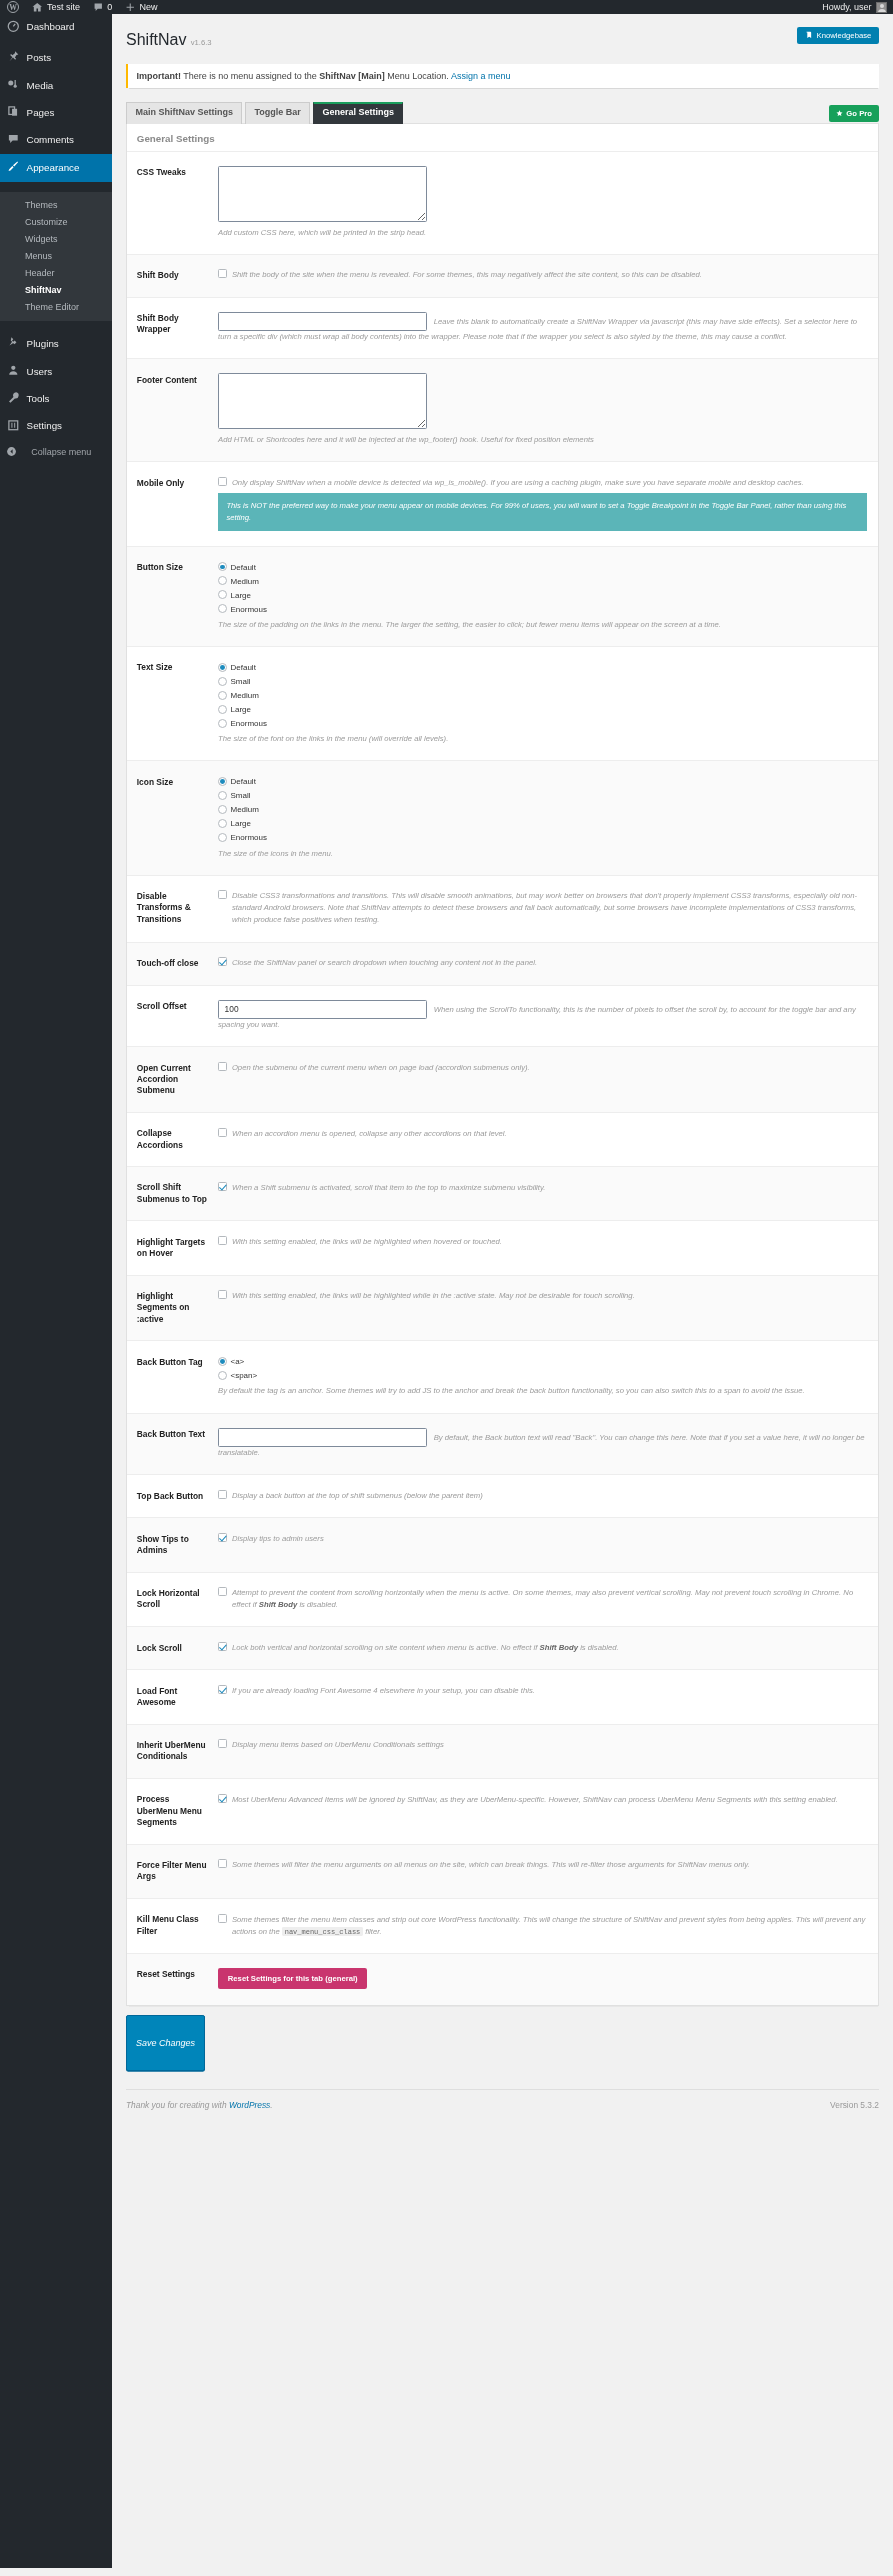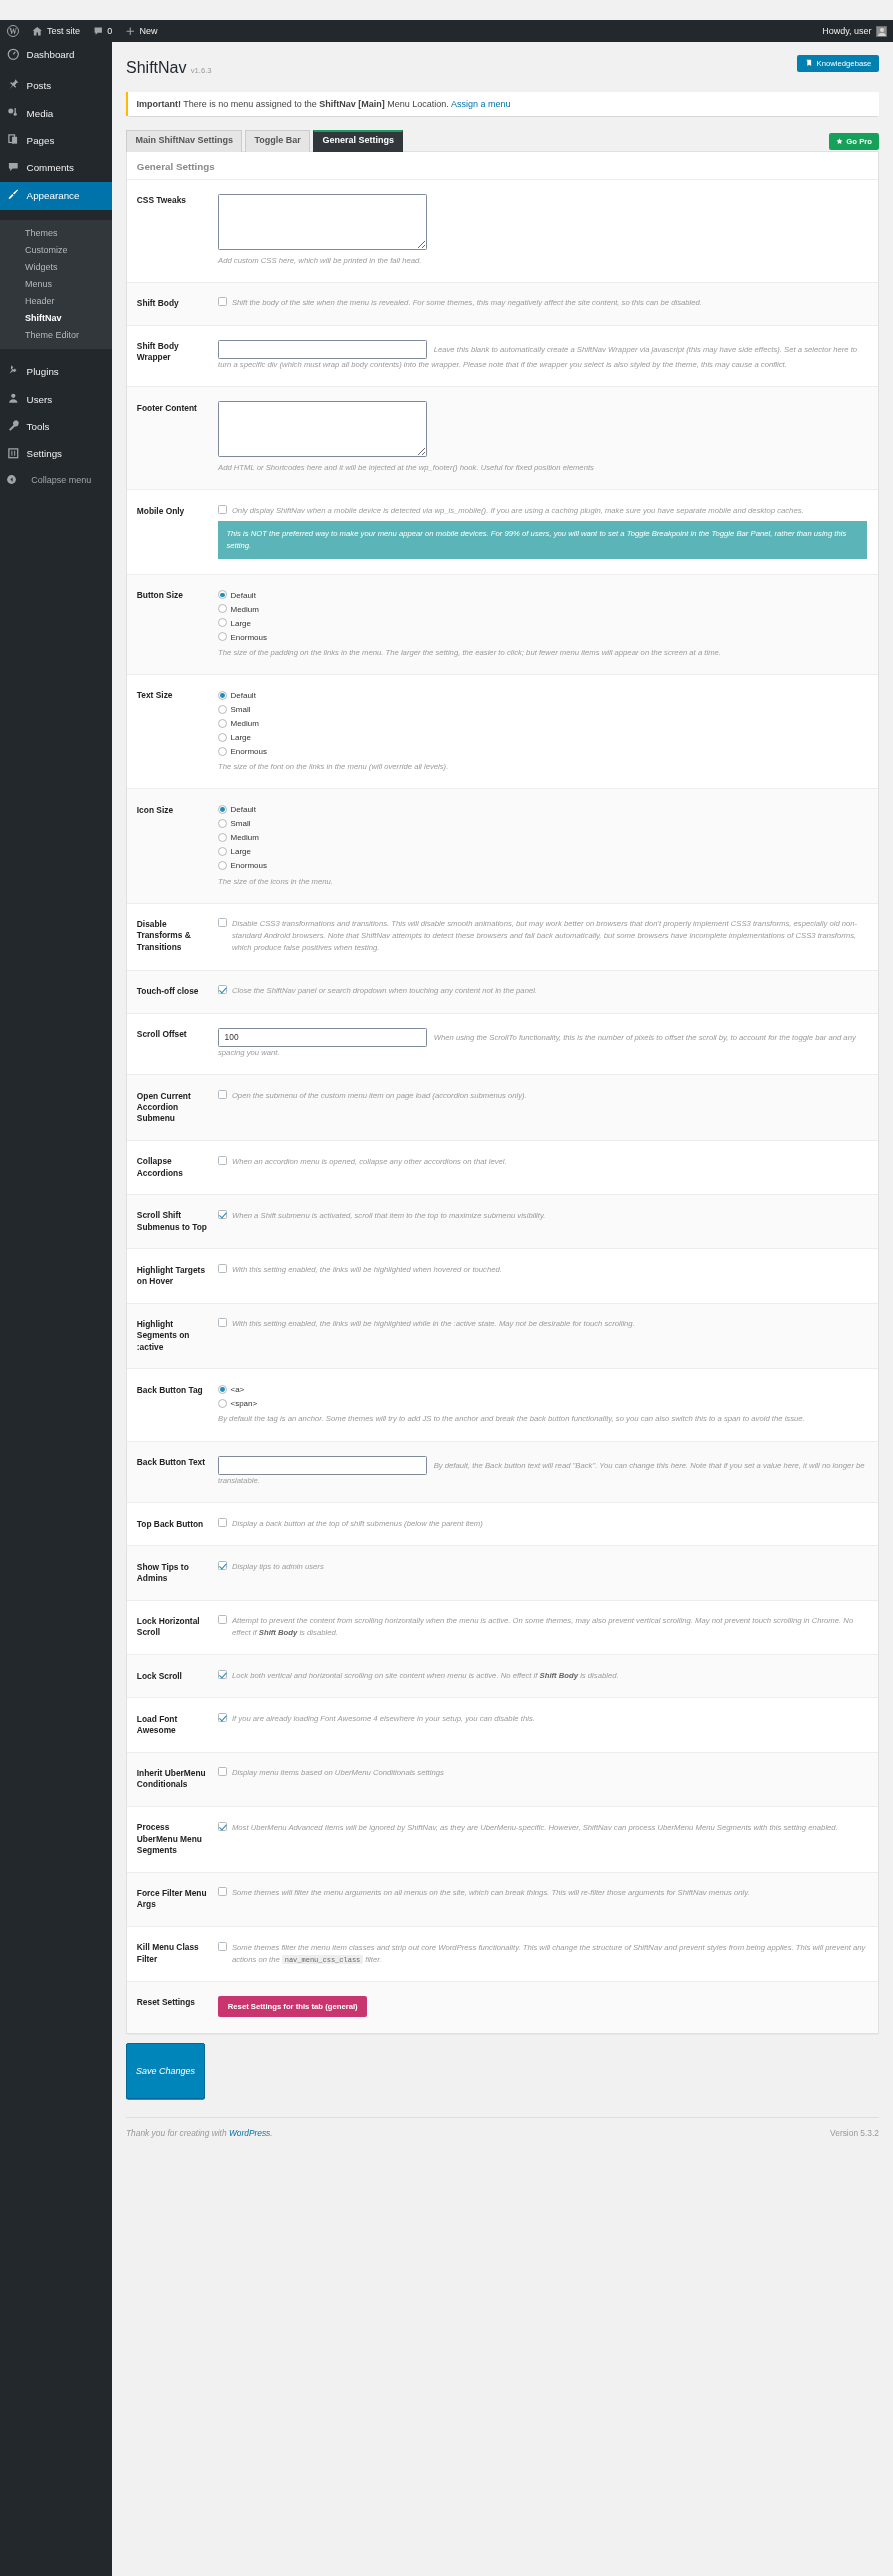--- a/index.html
+++ b/index.html
@@ -9,27 +9,26 @@
     background:#f1f1f1;
     font-family:"Liberation Sans", sans-serif;
     font-size:9px;
     color:#444;
     -webkit-font-smoothing:antialiased;
   }
 
   
   #adminbar{
     position:relative;
-    height:22px;
+    height:14px;
     background:#23282d;
     color:#eee;
     display:flex;
     align-items:center;
     font-size:9px;
-    margin-top:20px;
   }
   #adminbar .ab-item{
     display:flex; align-items:center; gap:4.2px;
     height:22px; padding:0 6.3px; color:#eee; white-space:nowrap;
   }
   #adminbar .ab-item.logo{ padding:0 7px; }
   #adminbar .spacer{ flex:1; }
   .wp-logo{
     width:12px;height:12px;border-radius:50%;
     border:1.4px solid #a0a5aa; position:relative; display:inline-block;
@@ -416,21 +415,21 @@
     <div class="panel">
       <div class="panel-title">General Settings</div>
 
       <table class="form-table">
 
         <tbody>
             <tr>
           <th>CSS Tweaks</th>
           <td>
             <textarea class="ta" style=""></textarea>
-            <div class="desc after-field-desc">Add custom CSS here, which will be printed in the fall head.</div>
+            <div class="desc after-field-desc">Add custom CSS here, which will be printed in the strip head.</div>
           </td>
         </tr>
 
         <tr>
           <th>Shift Body</th>
           <td>
             <div class="cb-line">
               <input type="checkbox" class="cb" style="">
               <span class="desc">Shift the body of the site when the menu is revealed. For some themes, this may negatively affect the site content, so this can be disabled.</span>
             </div>
@@ -531,21 +530,21 @@
             <input class="txt" type="text" value="100" style="">
             <span class="desc inline-desc">When using the ScrollTo functionality, this is the number of pixels to offset the scroll by, to account for the toggle bar and any spacing you want.</span>
           </td>
         </tr>
 
         <tr>
           <th>Open Current Accordion Submenu</th>
           <td>
             <div class="cb-line">
               <input type="checkbox" class="cb" style="">
-              <span class="desc">Open the submenu of the custom menu item on page load (accordion submenus only).</span>
+              <span class="desc">Open the submenu of the current menu when on page load (accordion submenus only).</span>
             </div>
           </td>
         </tr>
 
         <tr>
           <th>Collapse Accordions</th>
           <td>
             <div class="cb-line">
               <input type="checkbox" class="cb" style="">
               <span class="desc">When an accordion menu is opened, collapse any other accordions on that level.</span>

